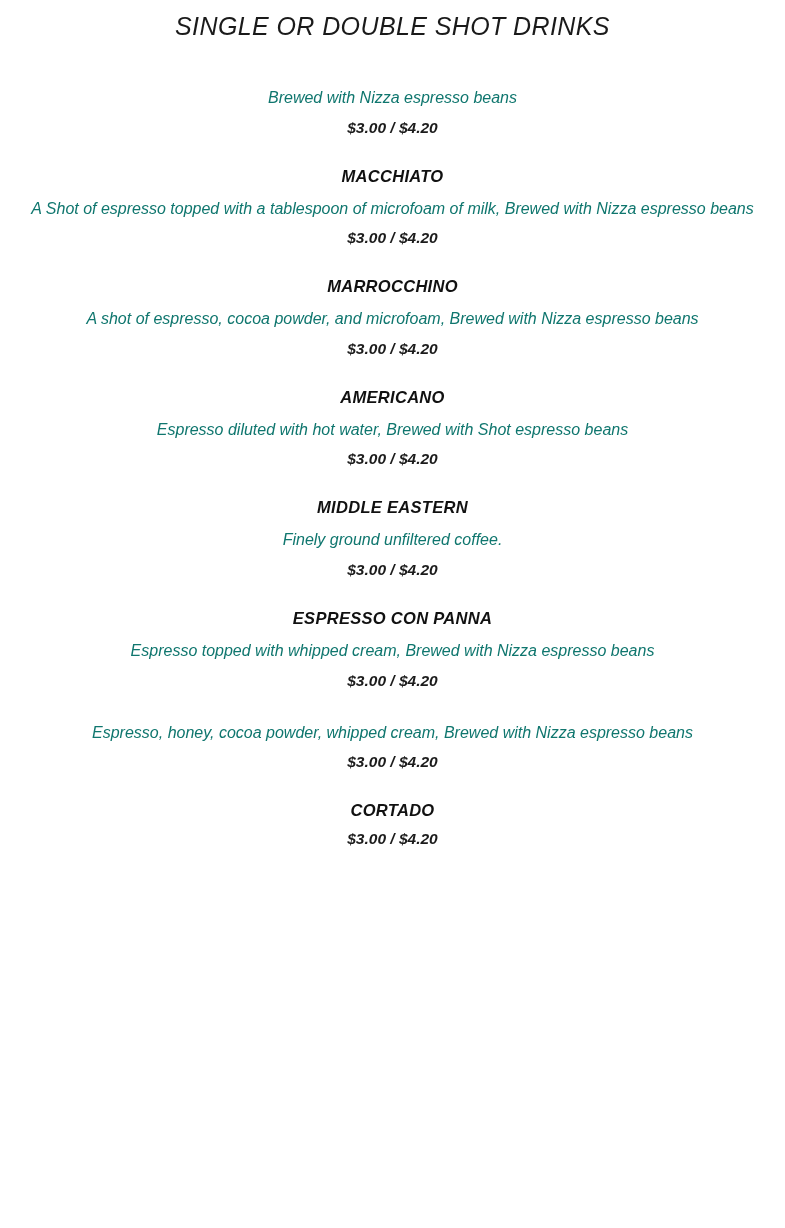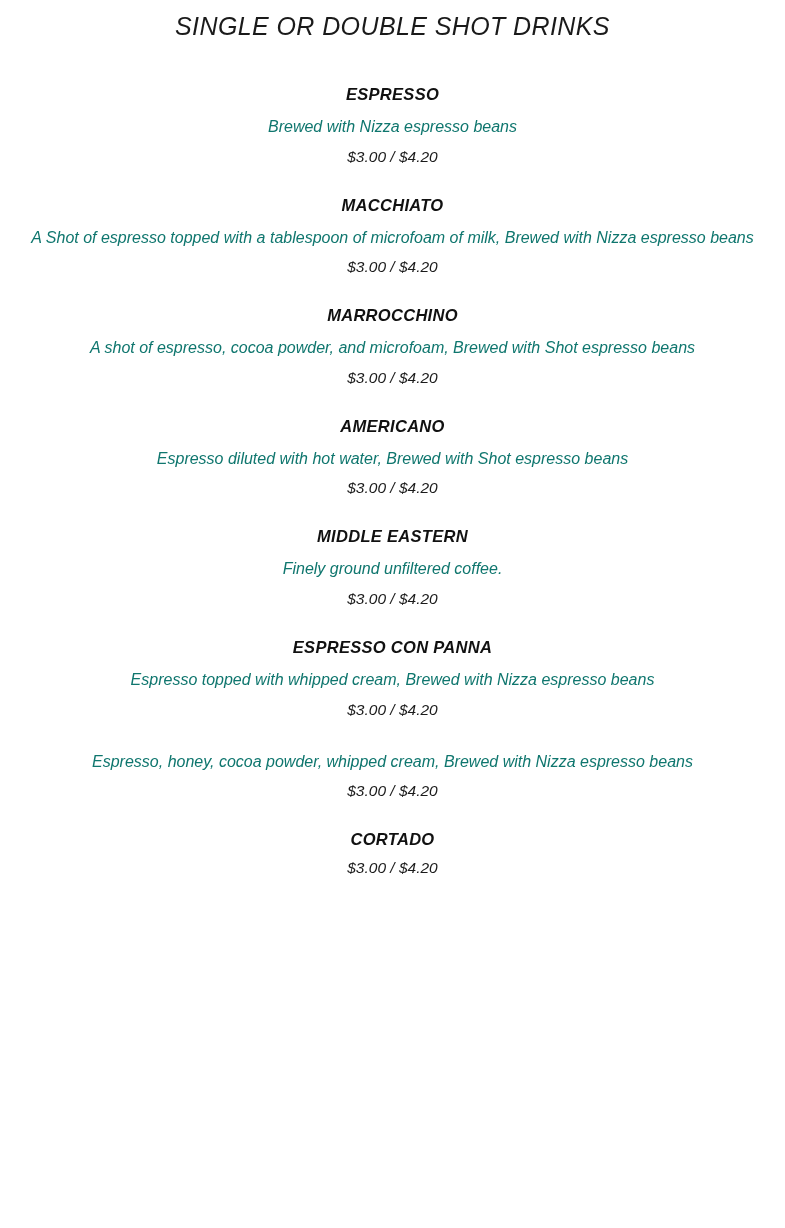--- a/index.html
+++ b/index.html
@@ -49,52 +49,51 @@
     font-style: italic;
     font-weight: 400;
     line-height: 1.6;
     margin: 0 auto 8px auto;
     max-width: 728px;
     color: #0f766e;
   }
   .item-price {
     font-size: 15.5px;
     font-style: italic;
-    font-weight: 400;
+    font-weight: 700;
     margin: 0;
     color: #1b1b1b;
   }
   .item:last-child {
     margin-bottom: 6px;
   }
 </style>
 </head>
 <body>
 
 <div class="page">
 
   <h1 class="menu-title">SINGLE OR DOUBLE SHOT DRINKS</h1>
 
   <div class="items">
 
     <div class="item">
-      <div class="item-name">ESPRESSO</div>
       <div class="item-desc">Brewed with Nizza espresso beans</div>
       <div class="item-price">$3.00 / $4.20</div>
     </div>
 
     <div class="item">
       <div class="item-name">MACCHIATO</div>
       <div class="item-desc">A Shot of espresso topped with a tablespoon of microfoam of milk, Brewed with Nizza espresso beans</div>
       <div class="item-price">$3.00 / $4.20</div>
     </div>
 
     <div class="item">
       <div class="item-name">MARROCCHINO</div>
-      <div class="item-desc" style="max-width:706px;">A shot of espresso, cocoa powder, and microfoam, Brewed with Shot espresso beans</div>
+      <div class="item-desc" style="max-width:706px;">A shot of espresso, cocoa powder, and microfoam, Brewed with Nizza espresso beans</div>
       <div class="item-price">$3.00 / $4.20</div>
     </div>
 
     <div class="item">
       <div class="item-name">AMERICANO</div>
       <div class="item-desc">Espresso diluted with hot water, Brewed with Shot espresso beans</div>
       <div class="item-price">$3.00 / $4.20</div>
     </div>
 
     <div class="item">

